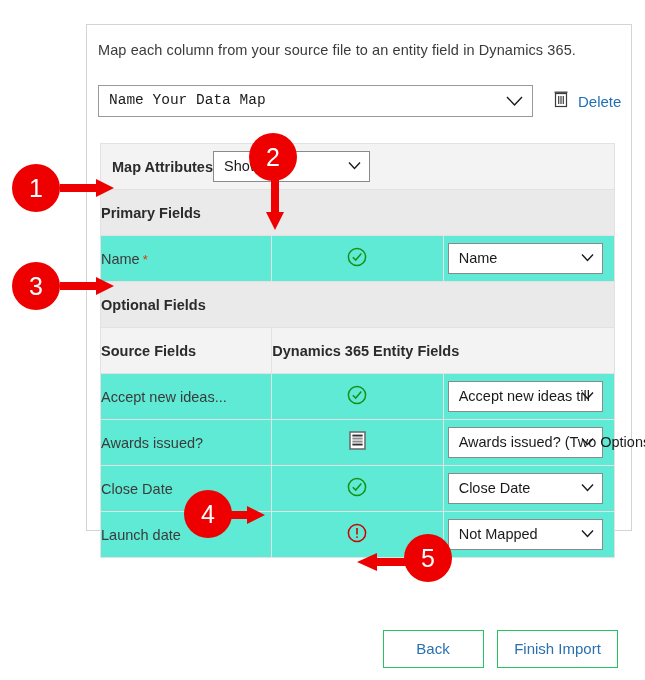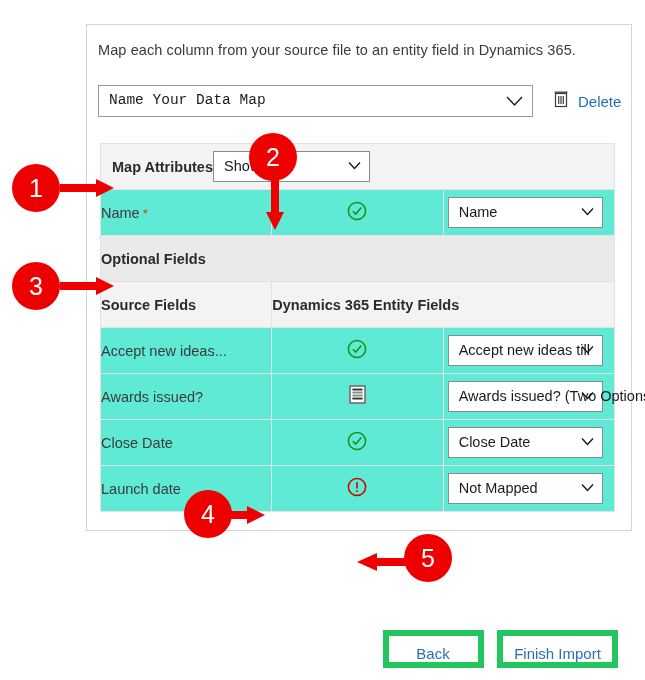--- a/index.html
+++ b/index.html
@@ -192,21 +192,21 @@
     width: 100%;
     text-align: right;
     padding-right: 13px;
     box-sizing: border-box;
   }
   .btn {
     display: inline-block;
     box-sizing: border-box;
     height: 38px;
     line-height: 36px;
-    border: 6px solid #22c55e;
+    border: 1px solid #22c55e;
     background: #ffffff;
     color: #2a6fb0;
     font-size: 15px;
     text-align: center;
     margin-left: 9px;
   }
   #btn-back { width: 101px; }
   #btn-finish { width: 121px; }
 
   
@@ -270,20 +270,23 @@
               <span class="chev-wrap">
                 <svg class="chev" width="13" height="9" viewBox="0 0 13 9">
                     <polyline points="1,1.6 6.5,7.4 12,1.6" fill="none" stroke="#1a1a1a" stroke-width="1.4"></polyline>
                   </svg>
               </span>
             </div>
           </div>
         </td>
       </tr>
 
+      <tr class="section-row">
+        <td colspan="3" class="cell-pad bold-label">Primary Fields</td>
+      </tr>
 
       <tr class="body-row">
         <td class="col-src cell-pad">
           <span>Name</span><span class="req-star">*</span>
         </td>
         <td class="col-icon">
           <span class="status-ico">
             <svg width="20" height="20" viewBox="0 0 20 20">
               <circle cx="10" cy="10" r="8.6" fill="none" stroke="#17901a" stroke-width="1.5"></circle>
               <polyline points="5.8,10.2 8.7,13.1 14.3,6.6" fill="none" stroke="#17901a" stroke-width="1.5"></polyline>

